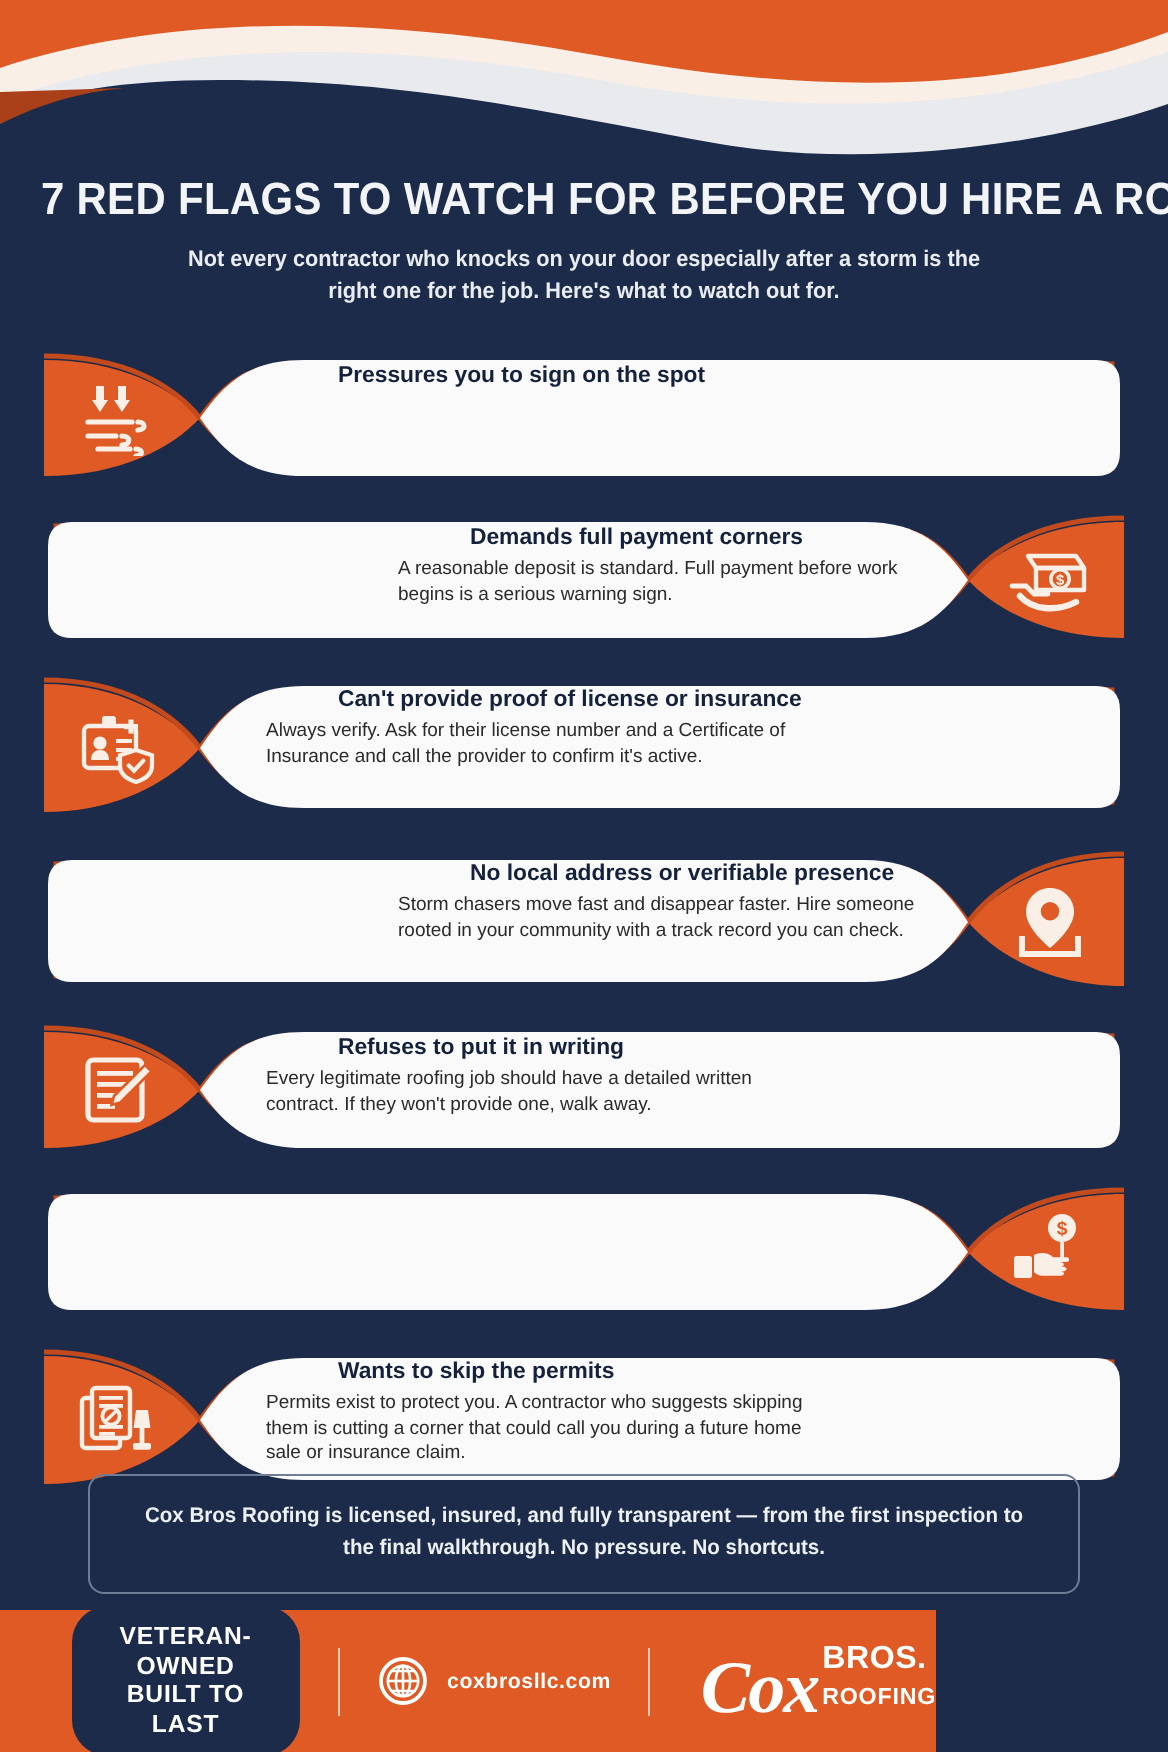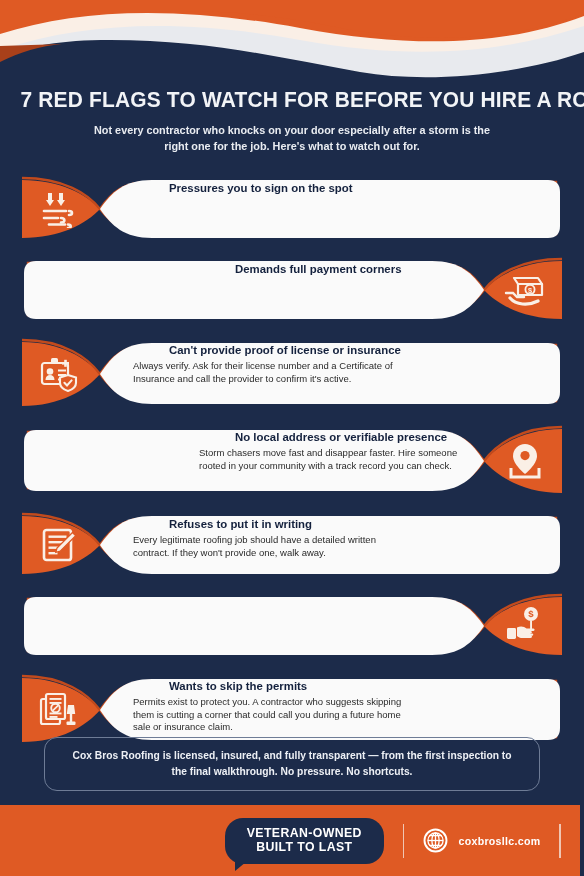--- a/index.html
+++ b/index.html
@@ -73,41 +73,41 @@
 
   .icon-box { position:absolute; top:0; height:100%; width:74px; display:flex; align-items:center; justify-content:center; }
   .card.left  .icon-box { left:22px; }
   .card.right .icon-box { left:488px; }
   .icon-box svg { display:block; }
 
   
   .closing {
     position:absolute;
     left:44px; top:737px;
-    width:496px; height:54px;
+    width:496px; height:60px;
     border:1.3px solid #6E7C96;
-    border-radius:13px;
+    border-radius:8px;
     display:flex; align-items:center; justify-content:flex-end;
   }
   .closing-text {
     color:#EDF0F5;
     font-size:10.6px;
     font-weight:bold;
     text-align:center;
     line-height:1.5;
     transform:scaleX(0.97);
     padding:0 14px;
   }
 
   
   .footer {
     position:absolute; left:0; top:805px;
-    width:580px; height:71px;
+    width:468px; height:71px;
     background:#DF5A24;
-    display:flex; align-items:center;justify-content:flex-end;
+    display:flex; align-items:center;
   }
   .badge {
     position:relative;
     margin-left:36px;
     background:#1C2B4A;
     border-radius:18px;
     padding:8px 22px 9px 22px;
     text-align:center;
   }
   .badge-l1, .badge-l2 {
@@ -195,20 +195,21 @@
             <path d="M14 11 L38 11 L38 22 L14 22 Z"></path>
           </g>
           <circle cx="26" cy="16.5" r="4.6" fill="none" stroke="#FAEFE6" stroke-width="1.8"></circle>
           <text x="26" y="19.6" font-size="7.4" font-weight="bold" fill="#FAEFE6" text-anchor="middle" font-family="Liberation Sans, sans-serif">$</text>
           <path d="M2 20 h7 l4 4 h7" fill="none" stroke="#FAEFE6" stroke-width="2.4" stroke-linecap="round"></path>
           <path d="M6 25 C12 32 24 33 34 28" fill="none" stroke="#FAEFE6" stroke-width="3.2" stroke-linecap="round"></path>
         </svg>
       </div>
       <div class="card-text">
         <div class="card-title">Demands full payment corners</div>
+        <div class="card-body">A reasonable deposit is standard. Full payment before work begins is a serious warning sign.</div>
       </div>
     </div>
 
     <div class="card left tall">
       <svg class="shape" width="584" height="80" viewBox="0 0 584 80">
         <path d="M22 8 C60 8 86 24 100 40 C86 56 60 72 22 72 C22 56 22 24 22 8 Z" fill="#DF5A24"></path>
         <path d="M22 6 C64 6 88 24 100 40 C112 56 124 67 150 67 L556 67 L556 11 L150 11 C124 11 112 23 100 40" fill="none" stroke="#C24A1C" stroke-width="2.4"></path>
         <path d="M100 40 C112 22 124 9 152 9 L548 9 Q560 9 560 21 L560 58 Q560 70 548 70 L152 70 C124 70 112 58 100 40 Z" fill="#FAFAFA"></path>
       </svg>
       <div class="icon-box">
@@ -348,16 +349,23 @@
         <ellipse cx="12.5" cy="12.5" rx="3.6" ry="7.6" fill="none" stroke="#FFFFFF" stroke-width="1.3"></ellipse>
         <path d="M4.9 12.5 H20.1" stroke="#FFFFFF" stroke-width="1.3"></path>
         <path d="M6.1 7.6 H18.9 M6.1 17.4 H18.9" stroke="#FFFFFF" stroke-width="1.1"></path>
         <path d="M12.5 4.9 V20.1" stroke="#FFFFFF" stroke-width="1.3"></path>
       </svg>
       <span class="site-label">coxbrosllc.com</span>
     </div>
 
     <div class="divider"></div>
 
+    <div class="logo">
+      <span class="logo-cox">Cox</span>
+      <span class="logo-right">
+        <span class="logo-bros">BROS.</span><br>
+        <span class="logo-roof">ROOFING</span>
+      </span>
+    </div>
 
   </div>
 
 </div>
 
 </body></html>

